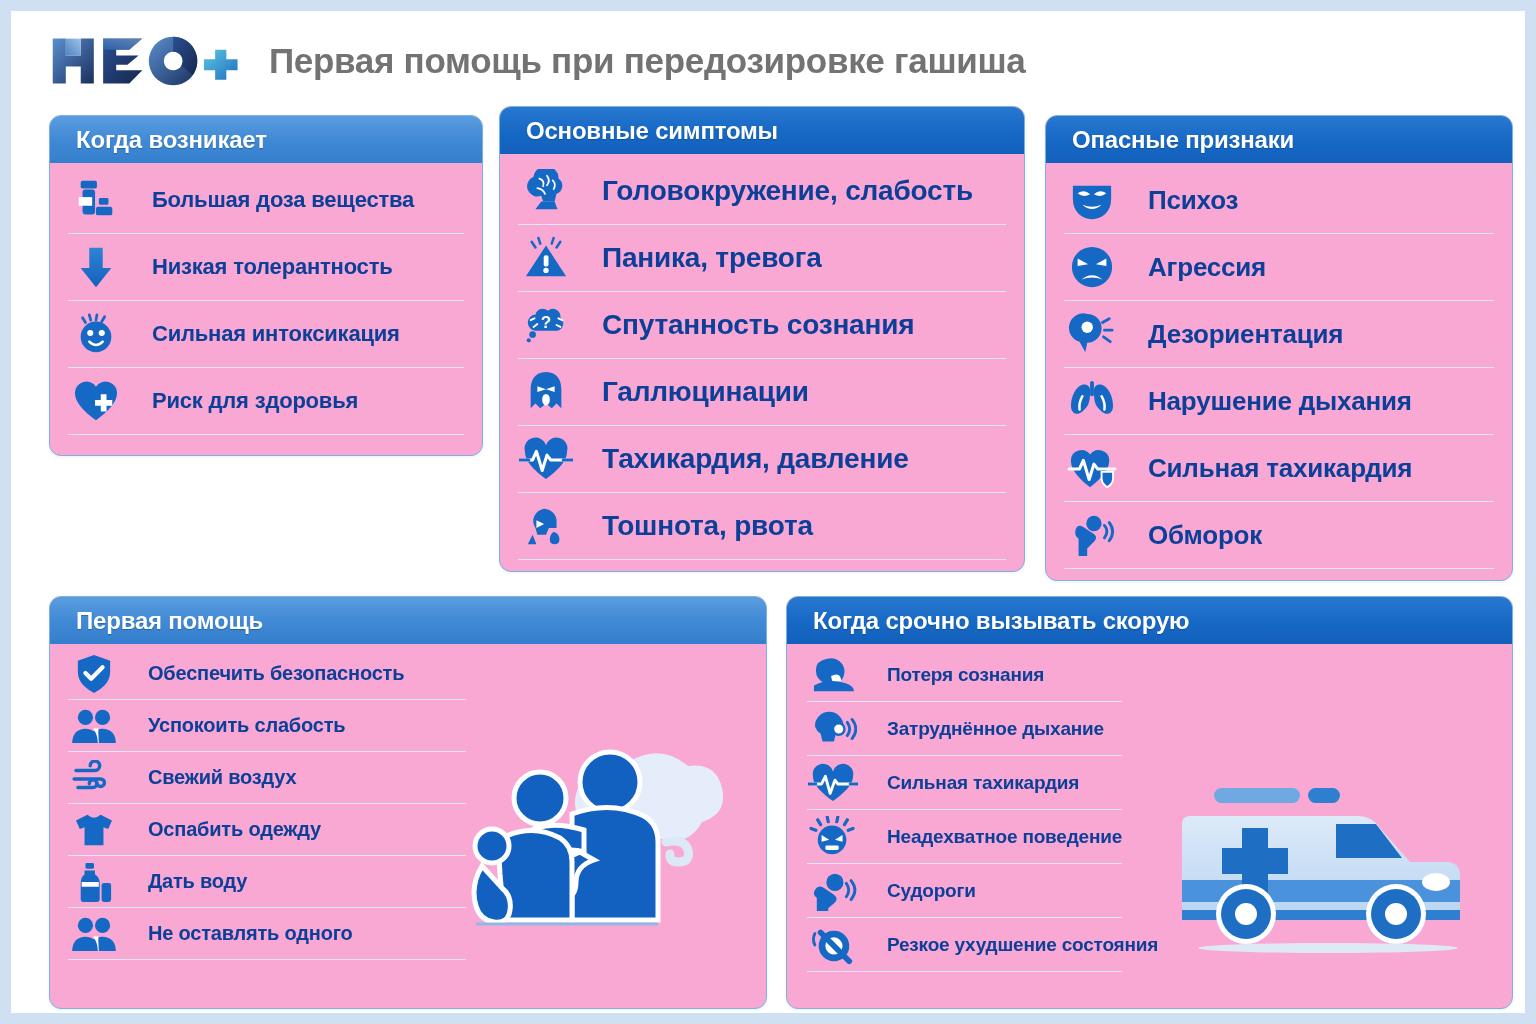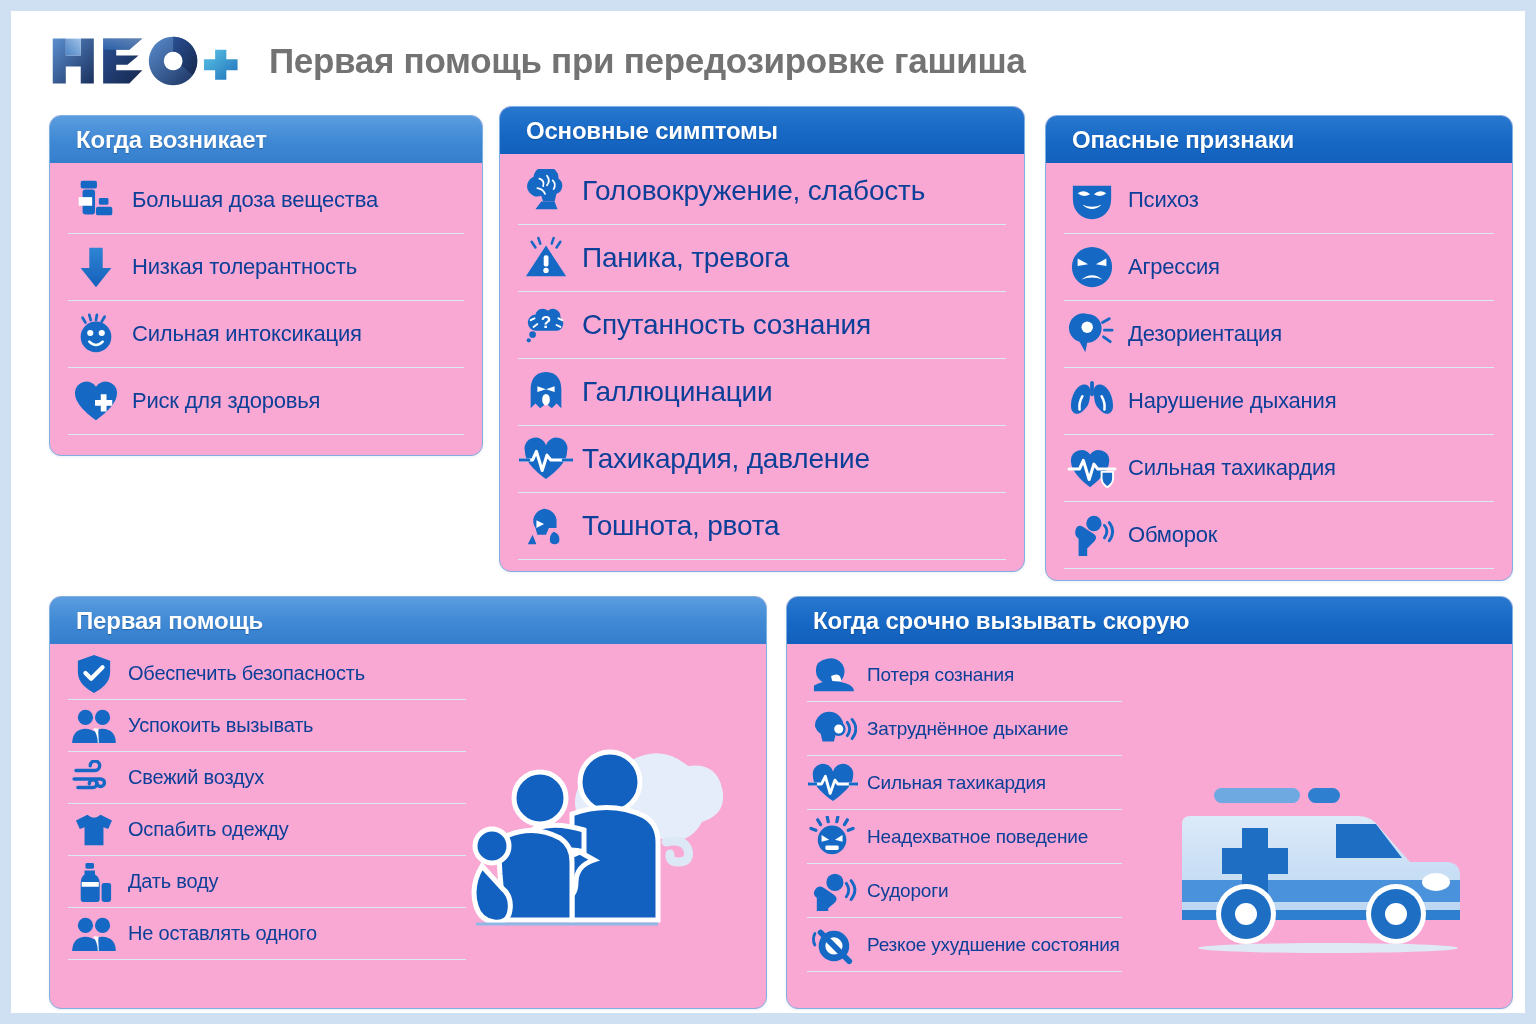--- a/index.html
+++ b/index.html
@@ -58,36 +58,36 @@
     position:relative;
   }
   .row:last-child{border-bottom:1px solid #dbe8f6;}
   .ico{
     width:56px;min-width:56px;height:56px;
     display:flex;align-items:center;justify-content:center;
     margin-right:8px;
   }
   .ico svg{display:block;}
   .rlabel{
-    font-size:21px;font-weight:normal;color:#0c3f97;
-    letter-spacing:-0.2px;white-space:nowrap;
+    font-size:21px;font-weight:bold;color:#0c3f97;
+    letter-spacing:-0.2px;white-space:nowrap;margin-left:20px;
   }
 
   
   #card-when   {left:38px; top:104px;  width:434px; height:341px;}
   #card-when  .row{height:66px;}
   #card-when  .rlabel{font-size:22px;}
 
   #card-symp   {left:488px;top:95px;  width:526px; height:466px;}
   #card-symp  .row{height:66px;}
   #card-symp  .rlabel{font-size:28px;}
 
   #card-danger {left:1034px;top:104px; width:468px; height:466px;}
   #card-danger .row{height:66px;}
-  #card-danger .rlabel{font-size:22px;}
+  #card-danger .rlabel{font-size:26px;}
 
   #card-aid    {left:38px; top:585px;  width:718px; height:413px;}
   #card-aid   .row{height:51px;}
   #card-aid   .ico{width:52px;min-width:52px;height:46px;}
   #card-aid   .rlabel{font-size:20px;}
   #card-aid   .card-body{padding-right:300px;}
 
   #card-call   {left:775px;top:585px;  width:727px; height:413px;}
   #card-call  .row{height:53px;}
   #card-call  .ico{width:52px;min-width:52px;height:48px;}
@@ -368,21 +368,21 @@
       <div class="row">
         <span class="ico">
           <svg width="44" height="38" viewBox="0 0 46 40" fill="#1668c5">
             <circle cx="14" cy="11" r="8"></circle>
               <circle cx="32" cy="11" r="8"></circle>
             <path d="M0 38 c0 -10 6 -15 14 -15 s14 5 14 15 Z"></path>
             <path d="M18 38 c0 -10 6 -15 14 -15 s14 5 14 15 Z"></path>
             <path d="M28 23 a8 8 0 0 0 -6 0 q5 6 5 15 h1 c0 -9 -1 -12 0 -15 Z" fill="#fff"></path>
           </svg>
         </span>
-        <span class="rlabel">Успокоить вызывать</span>
+        <span class="rlabel">Успокоить слабость</span>
       </div>
 
       <div class="row">
         <span class="ico">
           <svg width="44" height="36" viewBox="0 0 46 38" fill="none" stroke="#1668c5" stroke-width="3.6" stroke-linecap="round">
             <path d="M4 11 h20 a5 5 0 1 0 -5 -5"></path>
             <path d="M2 20 h28 a4 4 0 1 1 -4 4"></path>
             <path d="M6 29 h16 a4 4 0 1 0 -4 -4"></path>
           </svg>
         </span>

